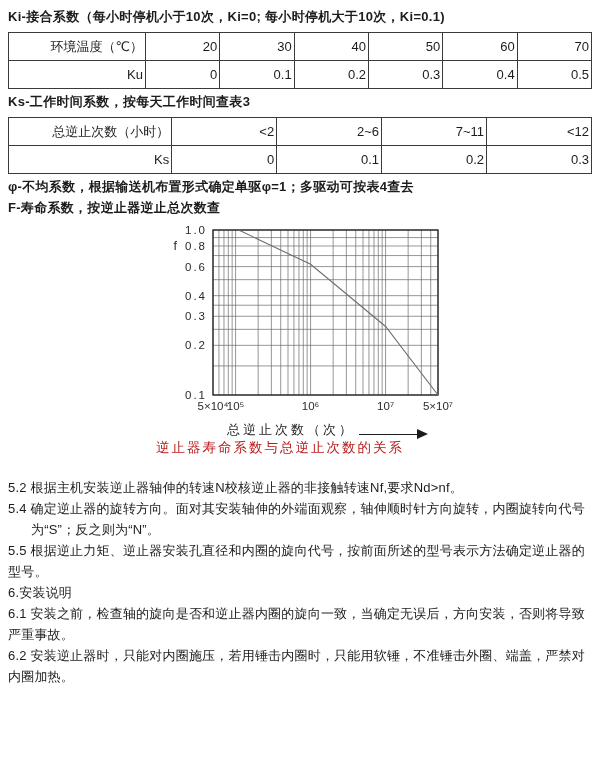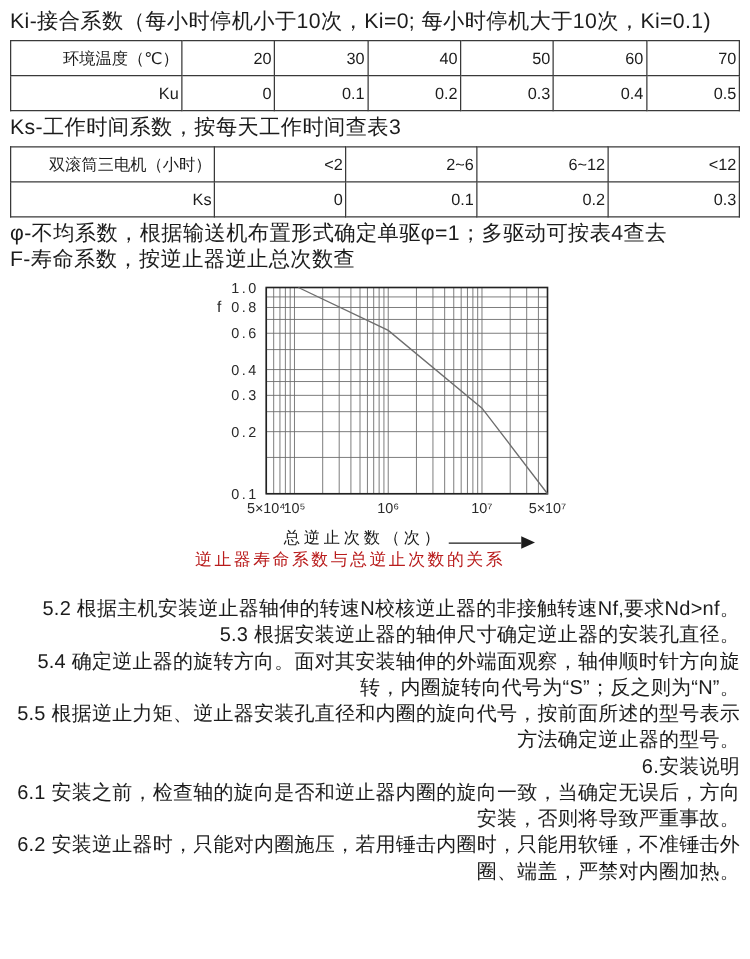--- a/index.html
+++ b/index.html
@@ -4,22 +4,23 @@
 <style>
   * { box-sizing: border-box; }
   html,body { margin:0; padding:0; }
   body {
     width:600px; height:767px; overflow:hidden;
     background:#ffffff; color:#1c1c1c;
     font-family:"Liberation Sans","DejaVu Sans",sans-serif;
   }
   .page { padding:6px 8px 0 8px; }
   p.line {
-    margin:0; font-size:17px; line-height:21px; letter-spacing:0.3px;
+    margin:0; font-size:13px; line-height:21px; letter-spacing:0.3px;
     white-space:nowrap;
+    font-weight:bold;
   }
   p.line.sp { margin-top:0; }
   table.data-table {
     width:100%; border-collapse:collapse; table-layout:fixed;
     margin-top:5px; margin-bottom:2px;
   }
   table.data-table td {
     border:1px solid #3a3a3a; text-align:right; vertical-align:middle;
     font-size:13px; height:28px; padding:0 2px;
     overflow:hidden; white-space:nowrap;
@@ -37,21 +38,21 @@
     display:inline-block; width:0; height:0;
     border-left:11px solid #1c1c1c; border-top:5px solid transparent; border-bottom:5px solid transparent;
   }
   .chart-caption {
     height:20px; text-align:center; padding-right:40px;
     font-size:13.5px; letter-spacing:2px; color:#b91c1c;
   }
   
   .sections { margin-top:18px; }
   .sections p {
-    margin:0; font-size:16px; line-height:21px; letter-spacing:0.2px;text-align:right;
+    margin:0; font-size:13px; line-height:21px; letter-spacing:0.2px;
   }
   .sections p.hang { padding-left:23px; text-indent:-23px; }
 </style>
 </head>
 <body>
 
 <div class="page">
 
   <p class="line">Ki-接合系数（每小时停机小于10次，Ki=0; 每小时停机大于10次，Ki=0.1)</p>
 
@@ -92,24 +93,24 @@
   <table class="data-table">
     <colgroup>
         <col style="width:28%">
         <col>
         <col>
         <col>
         <col>
       </colgroup>
     <tbody>
         <tr>
-      <td>双滚筒三电机（小时）</td>
+      <td>总逆止次数（小时）</td>
       <td>&lt;2</td>
       <td>2~6</td>
-      <td>6~12</td>
+      <td>7~11</td>
       <td>&lt;12</td>
     </tr>
     <tr>
       <td>Ks</td>
       <td>0</td>
       <td>0.1</td>
       <td>0.2</td>
       <td>0.3</td>
     </tr>
   </tbody>
@@ -184,21 +185,20 @@
       <span class="arrow-wrap">
         <span class="arr-line"></span>
           <span class="arr-head"></span>
       </span>
     </div>
     <div class="chart-caption">逆止器寿命系数与总逆止次数的关系</div>
   </div>
 
   <div class="sections">
     <p>5.2 根据主机安装逆止器轴伸的转速N校核逆止器的非接触转速Nf,要求Nd&gt;nf。</p>
-    <p>5.3 根据安装逆止器的轴伸尺寸确定逆止器的安装孔直径。</p>
     <p class="hang">5.4 确定逆止器的旋转方向。面对其安装轴伸的外端面观察，轴伸顺时针方向旋转，内圈旋转向代号为“S”；反之则为“N”。</p>
     <p>5.5 根据逆止力矩、逆止器安装孔直径和内圈的旋向代号，按前面所述的型号表示方法确定逆止器的型号。</p>
     <p>6.安装说明</p>
     <p>6.1 安装之前，检查轴的旋向是否和逆止器内圈的旋向一致，当确定无误后，方向安装，否则将导致严重事故。</p>
     <p>6.2 安装逆止器时，只能对内圈施压，若用锤击内圈时，只能用软锤，不准锤击外圈、端盖，严禁对内圈加热。</p>
 
   </div>
 
 </div>
 

